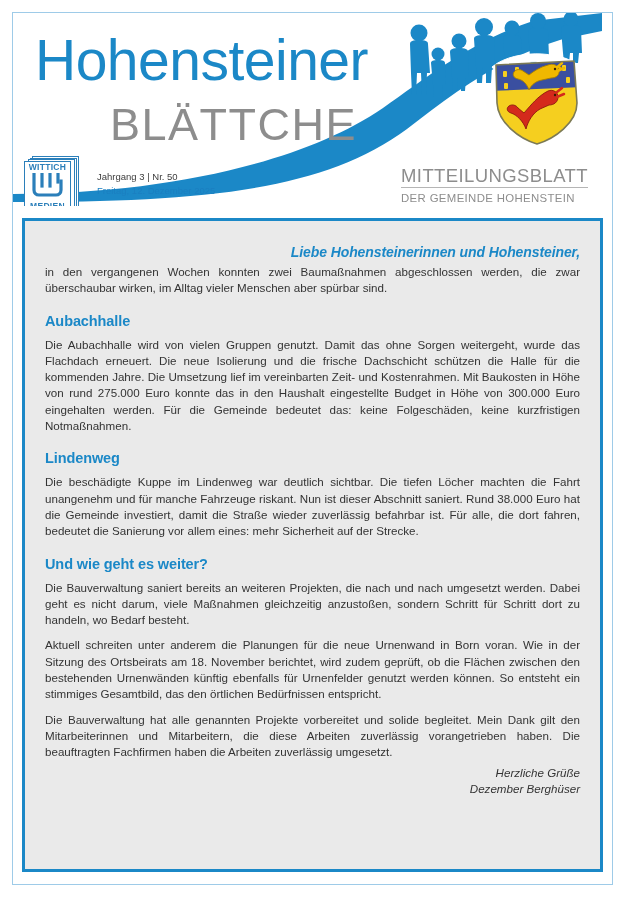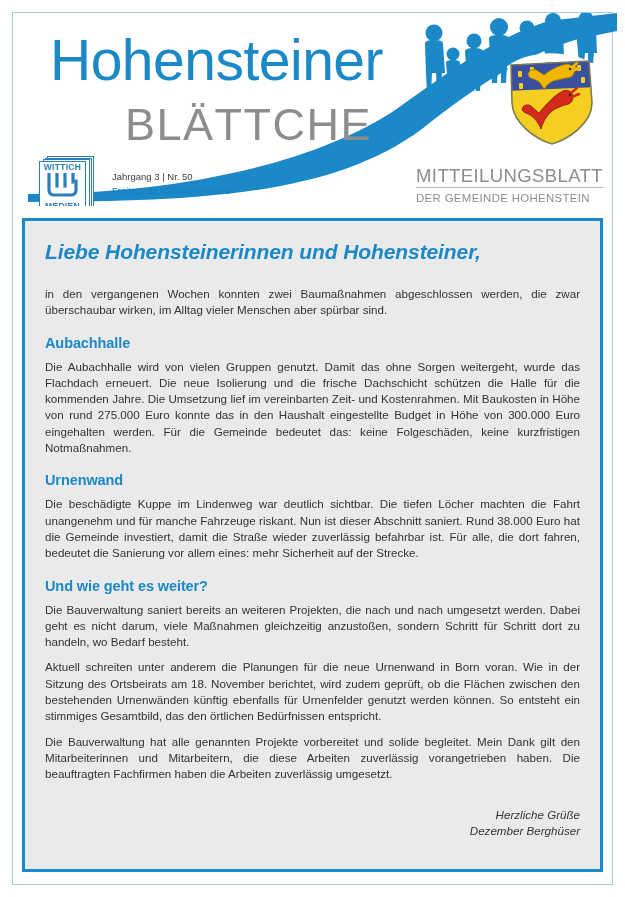--- a/index.html
+++ b/index.html
@@ -34,21 +34,21 @@
     width: 601px;
     height: 873px;
     border: 1px solid #9ecbe8;
     box-sizing: border-box;
     pointer-events: none;
   }
 
   
   .masthead {
     position: absolute;
-    left: 18px;
+    left: 3px;
     top: 13px;
     width: 599px;
     height: 193px;
     overflow: hidden;
   }
   .masthead-svg {
     position: absolute;
     left: 0;
     top: 0;
   }
@@ -160,27 +160,27 @@
     top: 218px;
     width: 581px;
     height: 654px;
     background: #eaeaea;
     border: 3px solid #1b88c7;
     box-sizing: border-box;
     padding: 10px 20px 10px 20px;
   }
 
   .greeting {
-    text-align: left;
+    text-align: right;
     color: #1b88c7;
-    font-size: 21px;
+    font-size: 14px;
     font-weight: 700;
     font-style: italic;
     line-height: 24px;
-    margin: 9px 0 22px 0;
+    margin: 9px 0 0 0;
     letter-spacing: -0.1px;
   }
 
   .sec-head {
     color: #1b88c7;
     font-size: 14.5px;
     font-weight: 700;
     line-height: 18px;
     margin: 15px 0 7px 0;
     letter-spacing: -0.1px;
@@ -196,21 +196,21 @@
     hyphens: manual;
   }
   p.body:last-of-type { margin-bottom: 0; }
 
   .signoff {
     text-align: right;
     font-style: italic;
     color: #333333;
     font-size: 11.6px;
     line-height: 16.3px;
-    margin-top: 24px;
+    margin-top: 4px;
   }
 </style>
 </head>
 <body>
 
 <div class="page">
 
   <div class="page-border"></div>
 
   <div class="masthead">
@@ -331,21 +331,21 @@
 
   <div class="content-box">
 
     <div class="greeting">Liebe Hohensteinerinnen und Hohensteiner,</div>
 
     <p class="body">in den vergangenen Wochen konnten zwei Baumaßnahmen abgeschlossen werden, die zwar überschaubar wirken, im Alltag vieler Menschen aber spürbar sind.</p>
 
     <div class="sec-head">Aubachhalle</div>
     <p class="body">Die Aubachhalle wird von vielen Gruppen genutzt. Damit das ohne Sorgen weitergeht, wurde das Flachdach erneuert. Die neue Isolierung und die frische Dachschicht schützen die Halle für die kommenden Jahre. Die Umsetzung lief im vereinbarten Zeit- und Kostenrahmen. Mit Baukosten in Höhe von rund 275.000 Euro konnte das in den Haushalt eingestellte Budget in Höhe von 300.000 Euro eingehalten werden. Für die Gemeinde bedeutet das: keine Folgeschäden, keine kurzfristigen Notmaßnahmen.</p>
 
-    <div class="sec-head">Urnenwand</div>
+    <div class="sec-head">Lindenweg</div>
     <p class="body">Die beschädigte Kuppe im Lindenweg war deutlich sichtbar. Die tiefen Löcher machten die Fahrt unangenehm und für manche Fahrzeuge riskant. Nun ist dieser Abschnitt saniert. Rund 38.000 Euro hat die Gemeinde investiert, damit die Straße wieder zuverlässig befahrbar ist. Für alle, die dort fahren, bedeutet die Sanierung vor allem eines: mehr Sicherheit auf der Strecke.</p>
 
     <div class="sec-head">Und wie geht es weiter?</div>
     <p class="body">Die Bauverwaltung saniert bereits an weiteren Projekten, die nach und nach umgesetzt werden. Dabei geht es nicht darum, viele Maßnahmen gleichzeitig anzustoßen, sondern Schritt für Schritt dort zu handeln, wo Bedarf besteht.</p>
     <p class="body">Aktuell schreiten unter anderem die Planungen für die neue Urnenwand in Born voran. Wie in der Sitzung des Ortsbeirats am 18. November berichtet, wird zudem geprüft, ob die Flächen zwischen den bestehenden Urnenwänden künftig ebenfalls für Urnenfelder genutzt werden können. So entsteht ein stimmiges Gesamtbild, das den örtlichen Bedürfnissen entspricht.</p>
     <p class="body">Die Bauverwaltung hat alle genannten Projekte vorbereitet und solide begleitet. Mein Dank gilt den Mitarbeiterinnen und Mitarbeitern, die diese Arbeiten zuverlässig vorangetrieben haben. Die beauftragten Fachfirmen haben die Arbeiten zuverlässig umgesetzt.</p>
 
     <div class="signoff">
       <div>Herzliche Grüße</div>
       <div>Dezember Berghüser</div>

